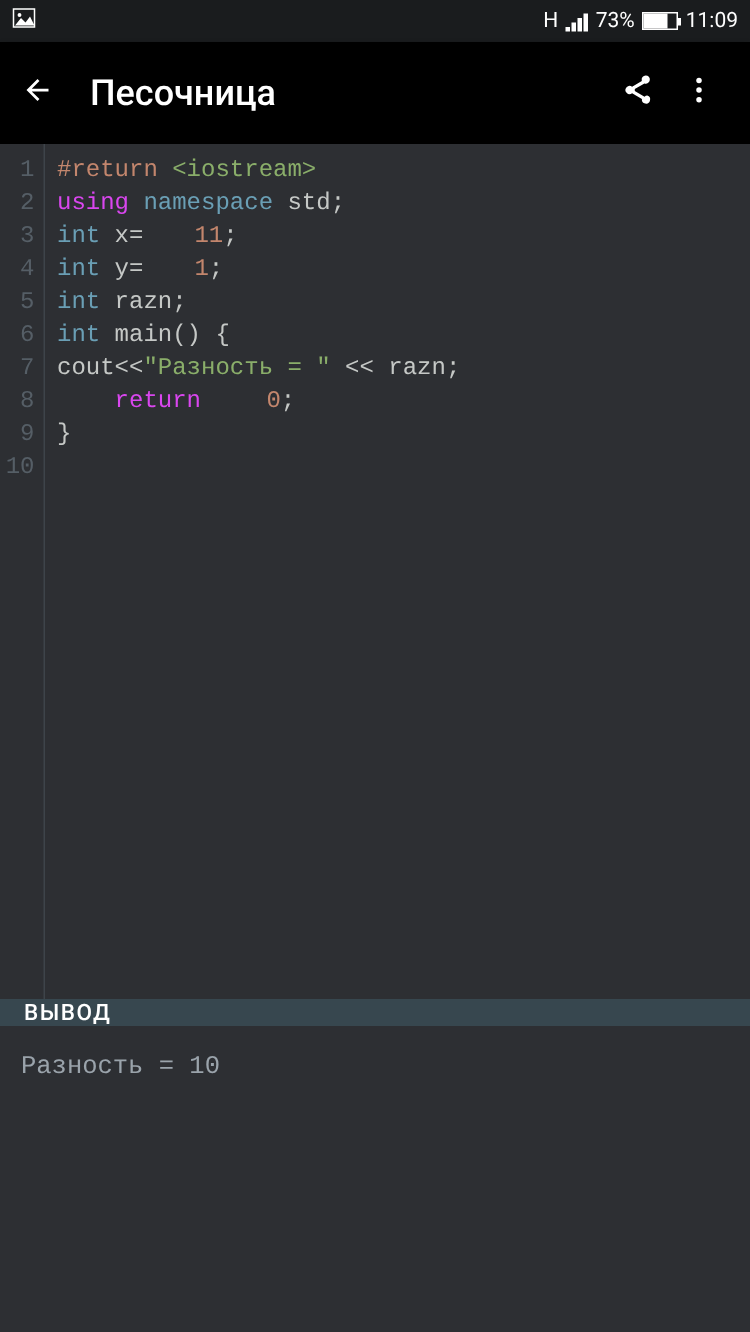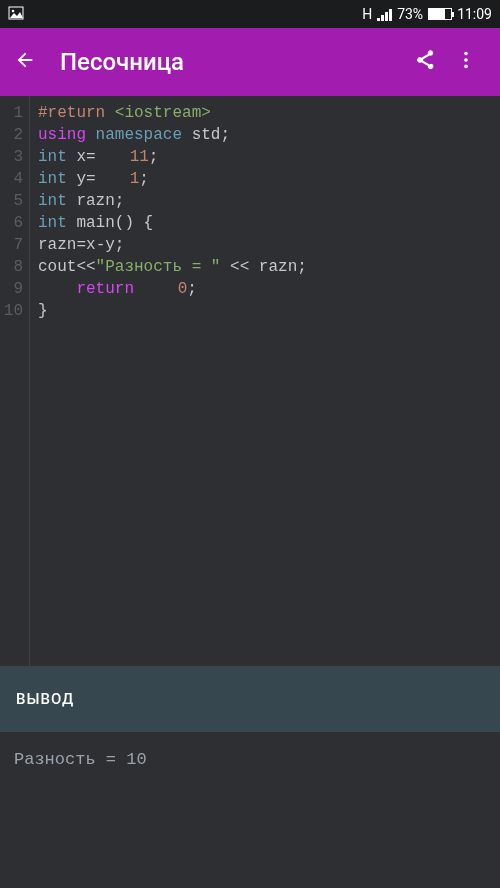--- a/index.html
+++ b/index.html
@@ -11,21 +11,21 @@
   }
   .status-bar {
     height:28px; background:#1a1c1e;
     display:flex; align-items:center; justify-content:space-between;
     padding:0 8px; font-size:14px; color:#fff;
   }
   .status-left { display:flex; gap:4px; align-items:center; }
   .status-right { display:flex; gap:5px; align-items:center; }
   .status-right span { font-size:14px; }
   .app-bar {
-    height:68px; background:#a21caf;
+    height:68px; background:#000000;
     display:flex; align-items:center; padding:0 14px;
     box-shadow:0 2px 4px rgba(0,0,0,.3);
   }
   .back-btn { width:32px; text-align:left; }
   .back-btn svg { width:22px; height:22px; fill:#fff; }
   .title { flex:1; color:#fff; font-size:24px; font-weight:500; margin-left:14px; }
   .share-btn,.menu-btn { width:40px; text-align:center; }
   .share-btn svg,.menu-btn svg { width:22px; height:22px; fill:#fff; }
   .editor {
     display:flex; height:570px; background:#2d2f33;
@@ -42,21 +42,21 @@
   .tok-kw    { color:#d946ef; }
   .tok-type  { color:#6a9fb5;margin-top:11px; }
   .tok-id    { color:#c5c8c6; }
   .tok-punct { color:#c5c8c6; }
   .tok-num   { color:#c3866d;margin-left:34px; }
   .tok-str   { color:#8aae6a; }
   .tok-inc   { color:#8aae6a; }
   .out-header {
     background:#37474f; color:#fff;
     font-size:15px; font-weight:500; letter-spacing:1px;
-    padding:24px 16px;
+    padding:0 16px;
   }
   .out-body {
     background:#2d2f33; color:#9aa3ab;
     font-family:"Courier New",monospace; font-size:17px;
     padding:18px 14px; height:180px;
   }
   .sig-bars { display:inline-flex; align-items:flex-end; gap:1px; height:14px; }
   .sig-bars i { width:3px; background:#fff; display:block; }
   .sig-bars i:nth-child(1){height:3px} .sig-bars i:nth-child(2){height:6px}
   .sig-bars i:nth-child(3){height:9px} .sig-bars i:nth-child(4){height:12px}
@@ -127,21 +127,20 @@
       <div>9</div>
       <div>10</div>
     </div>
   <div class="code" id="code">
       <div class="code-line"><span class="tok-pre">#return </span><span class="tok-inc">&lt;iostream&gt;</span></div>
       <div class="code-line"><span class="tok-kw">using </span><span class="tok-type">namespace </span><span class="tok-id">std</span><span class="tok-punct">;</span></div>
       <div class="code-line"><span class="tok-type">int </span><span class="tok-id">x</span><span class="tok-punct">=</span><span class="tok-num">11</span><span class="tok-punct">;</span></div>
       <div class="code-line"><span class="tok-type">int </span><span class="tok-id">y</span><span class="tok-punct">=</span><span class="tok-num">1</span><span class="tok-punct">;</span></div>
       <div class="code-line"><span class="tok-type">int </span><span class="tok-id">razn</span><span class="tok-punct">;</span></div>
       <div class="code-line"><span class="tok-type">int </span><span class="tok-id">main</span><span class="tok-punct">() {</span></div>
-      <div class="code-line"><span class="tok-id">razn</span><span class="tok-punct">=</span><span class="tok-id">x</span><span class="tok-punct">-</span><span class="tok-id">y</span><span class="tok-punct">;</span></div>
       <div class="code-line"><span class="tok-id">cout</span><span class="tok-punct">&lt;&lt;</span><span class="tok-str">"Разность = "</span><span class="tok-punct"> &lt;&lt; </span><span class="tok-id">razn</span><span class="tok-punct">;</span></div>
       <div class="code-line"><span class="tok-id">    </span><span class="tok-kw">return </span><span class="tok-num">0</span><span class="tok-punct">;</span></div>
       <div class="code-line"><span class="tok-punct">}</span></div>
     </div>
 </div>
 
 <div class="out-header">ВЫВОД</div>
 <div class="out-body">
   <span>Разность = 10</span>
 </div>

